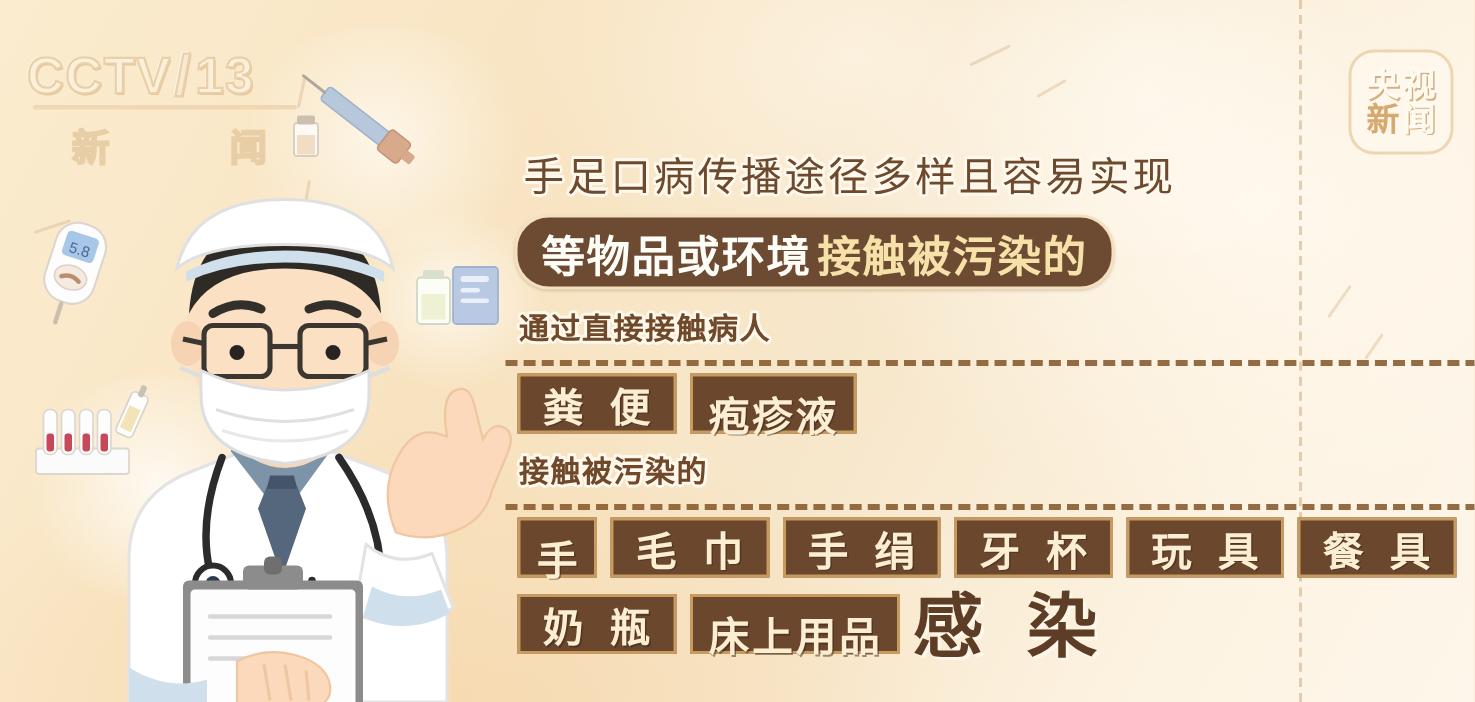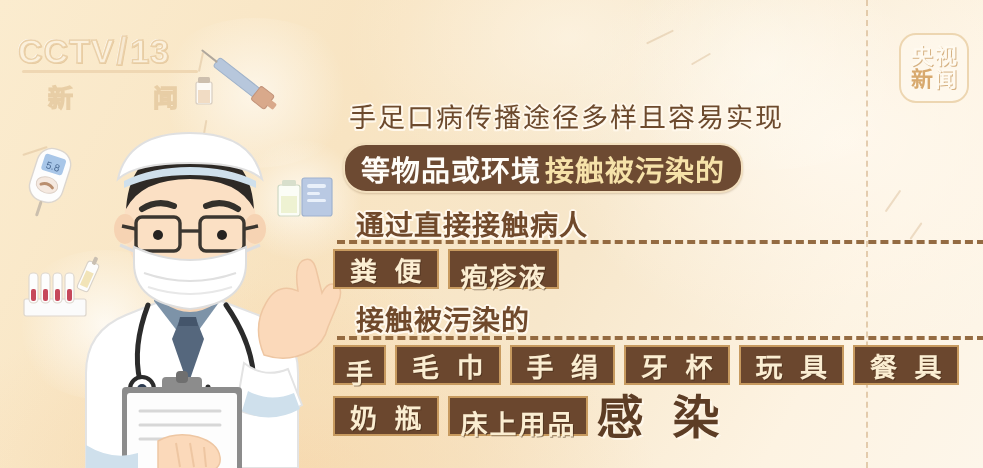--- a/index.html
+++ b/index.html
@@ -90,38 +90,38 @@
     position:absolute;left:10px;top:143px;height:46px;
     padding:0 16px;border-radius:23px;
     background:#6d4a32;border:2px solid #f3e0bf;
     display:flex;align-items:center;gap:4px;
     box-shadow:0 1px 2px rgba(120,86,52,.25);
   }
   .pill-white{font-size:29px;font-weight:bold;color:#fffdf8;letter-spacing:1px;}
   .pill-cream{font-size:29px;font-weight:bold;color:#f6e2a9;letter-spacing:1px;}
 
   .sub-label{
-    position:absolute;left:23px;
-    font-size:28px;font-weight:bold;letter-spacing:1px;
+    position:absolute;left:13px;
+    font-size:20px;font-weight:bold;letter-spacing:1px;
     color:#70492b;
     text-shadow:
       2px 0 0 #fff8ec,-2px 0 0 #fff8ec,0 2px 0 #fff8ec,0 -2px 0 #fff8ec,
       1.5px 1.5px 0 #fff8ec,-1.5px 1.5px 0 #fff8ec,1.5px -1.5px 0 #fff8ec,-1.5px -1.5px 0 #fff8ec;
   }
   #label-1{top:203px;}
   #label-2{top:298px;}
 
   .dashed{
     position:absolute;left:4px;height:0;
     border-top:4px dashed #8c6035;opacity:.92;
   }
   #dash-1{top:240px;width:648px;}
   #dash-2{top:336px;width:648px;}
 
-  .chiprow{position:absolute;left:0;display:flex;align-items:flex-start;}
+  .chiprow{position:absolute;left:12px;display:flex;align-items:flex-start;}
   #row-1{top:249px;}
   #row-2{top:345px;}
   #row-3{top:396px;}
 
   .chip{
     background:#6b472e;border:2px solid #c79a5f;
     height:40px;box-sizing:border-box;
     display:flex;align-items:center;justify-content:center;
     font-size:27px;font-weight:bold;color:#fbeed2;
     letter-spacing:5px;padding:0 10px 0 15px;

